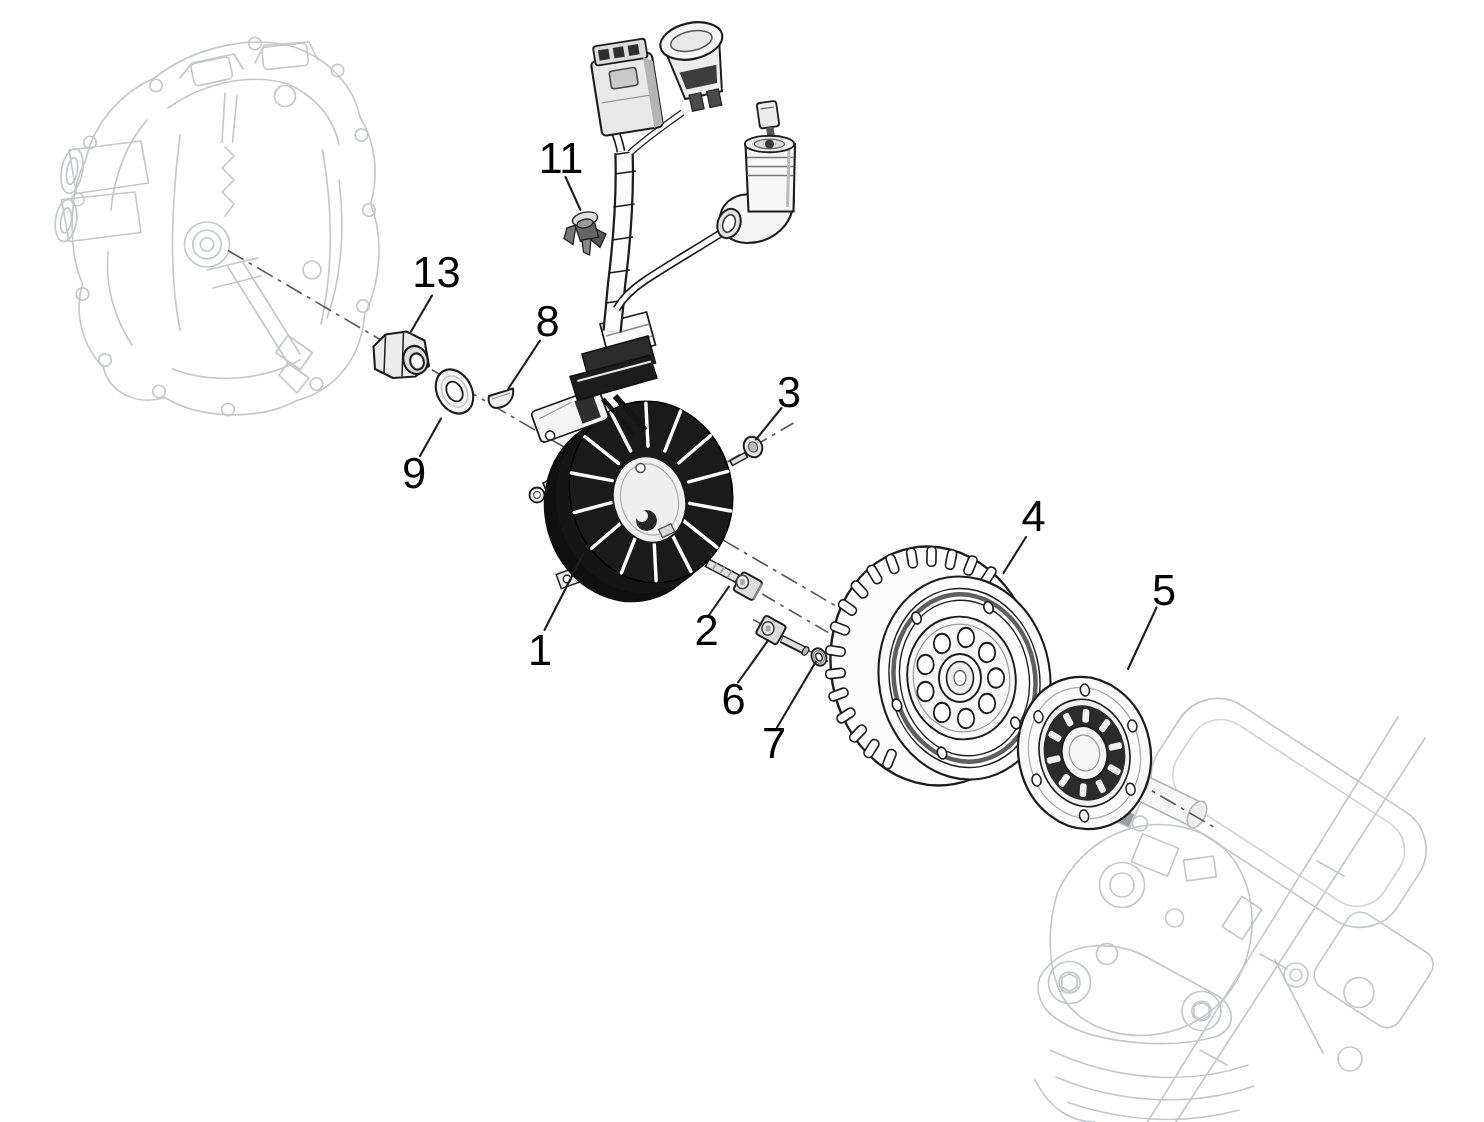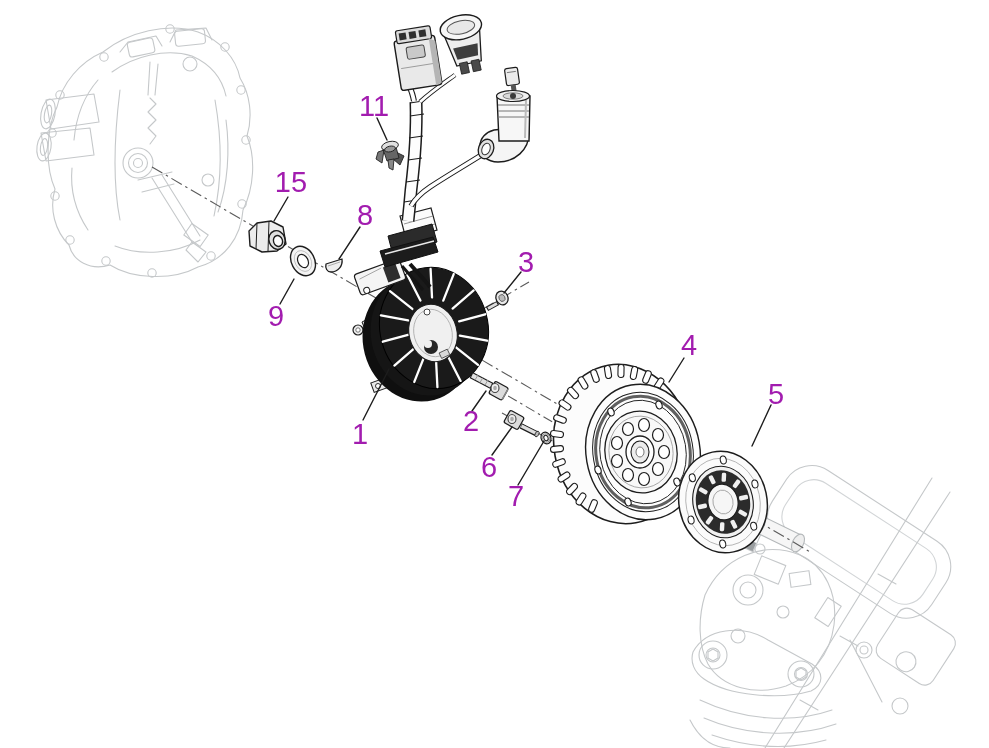--- a/index.html
+++ b/index.html
@@ -1,20 +1,20 @@
 <!DOCTYPE html>
 <html><head>
 <meta charset="utf-8">
 <style>
   html,body{margin:0;padding:0;background:#fff;}
   #stage{position:relative;width:989px;height:748px;background:#ffffff;overflow:hidden;
          font-family:"Liberation Sans",sans-serif;}
   #scene{position:absolute;left:0;top:0;}
   .callout{position:absolute;width:44px;height:34px;display:flex;align-items:center;
-           justify-content:center;font-size:29px;color:#a21caf;line-height:1;
+           justify-content:center;font-size:29px;color:#000000;line-height:1;
            cursor:pointer;user-select:none;}
 </style>
 </head>
 <body>
 
 <div id="stage">
 
 <svg id="scene" width="989" height="748" viewBox="0 0 989 748">
 
   <g stroke="#c5c8ca" stroke-width="1.1" fill="none" stroke-linejoin="round" stroke-linecap="round">
@@ -396,16 +396,16 @@
 
 <div class="callout" style="left:338px;top:417px">1</div>
 <div class="callout" style="left:449px;top:404px">2</div>
 <div class="callout" style="left:504px;top:245px">3</div>
 <div class="callout" style="left:667px;top:328px">4</div>
 <div class="callout" style="left:754px;top:377px">5</div>
 <div class="callout" style="left:467px;top:450px">6</div>
 <div class="callout" style="left:494px;top:479px">7</div>
 <div class="callout" style="left:343px;top:198px">8</div>
 <div class="callout" style="left:254px;top:299px">9</div>
-<div class="callout" style="left:269px;top:165px">15</div>
+<div class="callout" style="left:269px;top:165px">13</div>
 <div class="callout" style="left:352px;top:89px">11</div>
 
 </div>
 
 </body></html>

